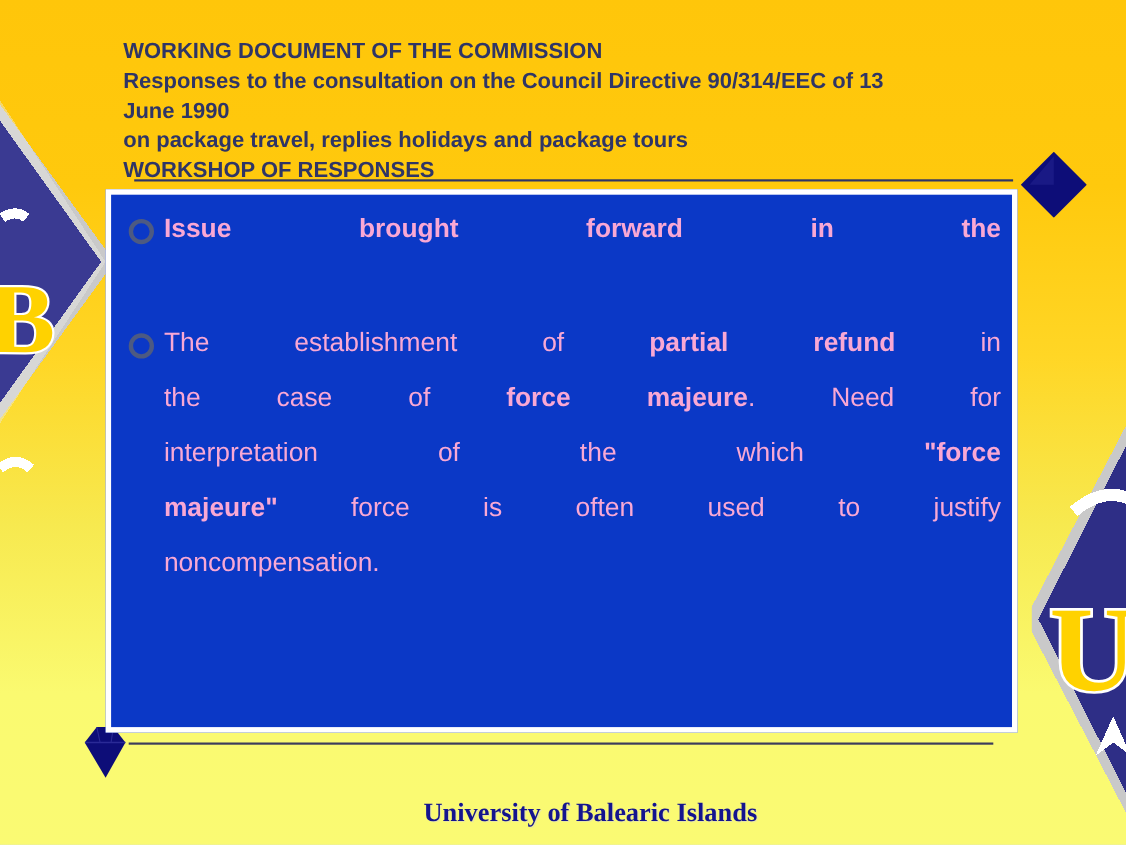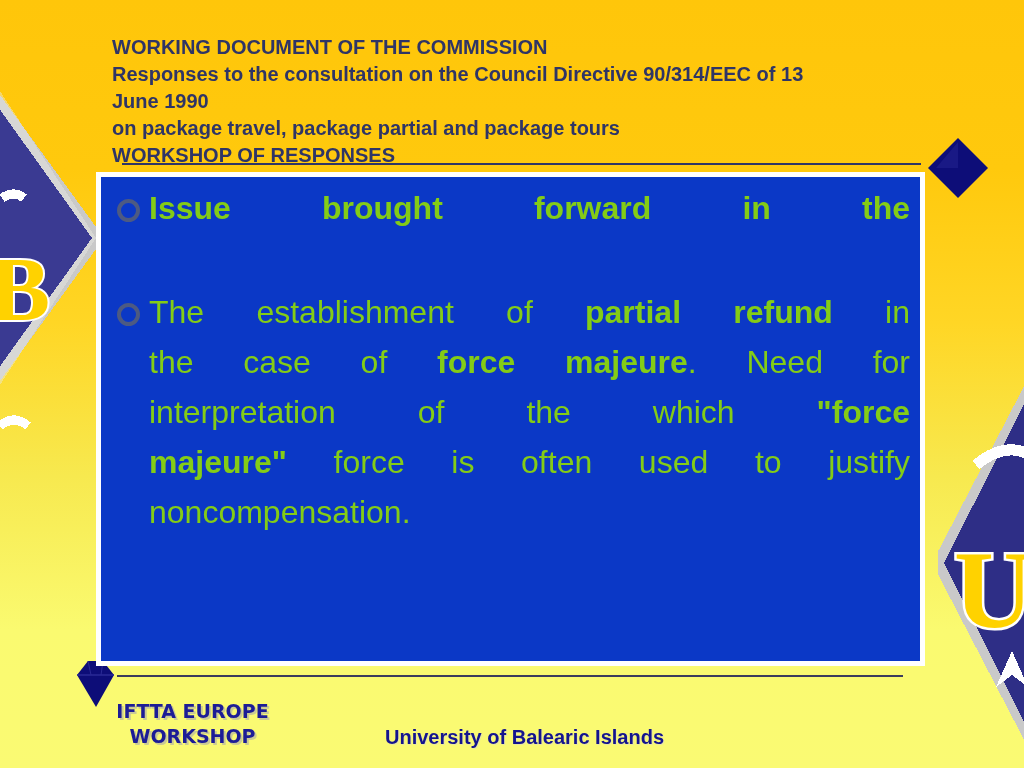--- a/index.html
+++ b/index.html
@@ -26,37 +26,37 @@
     padding:6px 10px 6px 6px;z-index:3;
   }
   .bullet-row{display:flex;align-items:flex-start;}
   .bullet-row + .bullet-row{margin-top:54px;}
   .bullet-marker-col{width:42px;flex:0 0 42px;display:flex;justify-content:center;}
   .bullet-ring{
     width:15px;height:15px;border:4px solid #4D5A82;border-radius:50%;
     margin-top:16px;box-sizing:content-box;
   }
   .bullet-text{
-    flex:1;color:#84cc16;font-size:32px;line-height:50px;min-width:0;
+    flex:1;color:#f9a8d4;font-size:24px;line-height:50px;min-width:0;
   }
   .jline{text-align:justify;text-align-last:justify;}
   .jline.last{text-align-last:left;}
   .jline .b{font-weight:bold;}
   
   .footer-line{
     position:absolute;left:117px;top:675px;width:786px;height:2px;background:#3C3C5C;
   }
   .workshop-block{
     position:absolute;left:95px;top:699px;width:195px;text-align:center;
     font-family:"DejaVu Sans",sans-serif;font-weight:bold;font-size:19px;line-height:25px;
     color:#1C1C96;text-shadow:2px 2px 0 rgba(185,185,160,0.75);white-space:nowrap;
   }
   .university{
     position:absolute;left:385px;top:726px;width:260px;text-align:center;
-    font-family:Liberation Sans, sans-serif;font-weight:bold;font-size:20px;
+    font-family:Liberation Serif, serif;font-weight:bold;font-size:24px;
     color:#14148E;text-shadow:1px 1px 0 rgba(220,220,195,0.6);white-space:nowrap;
   }
 </style>
 </head>
 <body>
 
 <div class="slide">
 
   <svg class="deco" style="left:0;top:58px;z-index:1" width="110" height="400" viewBox="0 0 110 400" shape-rendering="crispEdges">
     <polygon points="-40,-18 104,180 -40,378" fill="#C9C9C9"></polygon>
@@ -72,21 +72,21 @@
     <polygon points="120,2 6,228 120,454" fill="#2E2E86"></polygon>
     <path d="M38,130 q26,-22 50,-12" stroke="#FFFFFF" stroke-width="11" fill="none"></path>
     <text x="16" y="292" font-family="Liberation Serif, serif" font-weight="bold" font-size="110" fill="#FFD200" stroke="#FFFFFF" stroke-width="5" paint-order="stroke">U</text>
     <polygon points="58,352 74,316 90,352 74,340" fill="#FFFFFF"></polygon>
   </svg>
 
   <div class="title-block">
     <div>WORKING DOCUMENT OF THE COMMISSION</div>
     <div>Responses to the consultation on the Council Directive 90/314/EEC of 13</div>
     <div>June 1990</div>
-    <div>on package travel, package partial and package tours</div>
+    <div>on package travel, replies holidays and package tours</div>
     <div>WORKSHOP OF RESPONSES</div>
   </div>
   <div class="title-underline"></div>
 
   <svg class="deco" style="left:928px;top:138px;z-index:2" width="60" height="60" viewBox="0 0 60 60">
     <polygon points="30,0 60,30 30,60 0,30" fill="#0D0D78"></polygon>
     <polygon points="30,4 8,30 30,30" fill="#22228E" opacity="0.6"></polygon>
   </svg>
 
   <section class="content-box">
@@ -114,20 +114,16 @@
 
   <div class="footer-line"></div>
 
   <svg class="deco" style="left:77px;top:660px;z-index:2" width="38" height="48" viewBox="0 0 38 48">
     <polygon points="0,15 11,1 26,1 37,15 19,47" fill="#0D0D78"></polygon>
     <line x1="0" y1="15" x2="37" y2="15" stroke="#2A2A96" stroke-width="1.5"></line>
     <line x1="11" y1="1" x2="14" y2="15" stroke="#2A2A96" stroke-width="1"></line>
     <line x1="26" y1="1" x2="24" y2="15" stroke="#2A2A96" stroke-width="1"></line>
   </svg>
 
-  <div class="workshop-block">
-    <div>IFTTA EUROPE</div>
-    <div>WORKSHOP</div>
-  </div>
 
   <div class="university">University of Balearic Islands</div>
 
 </div>
 
 </body></html>

